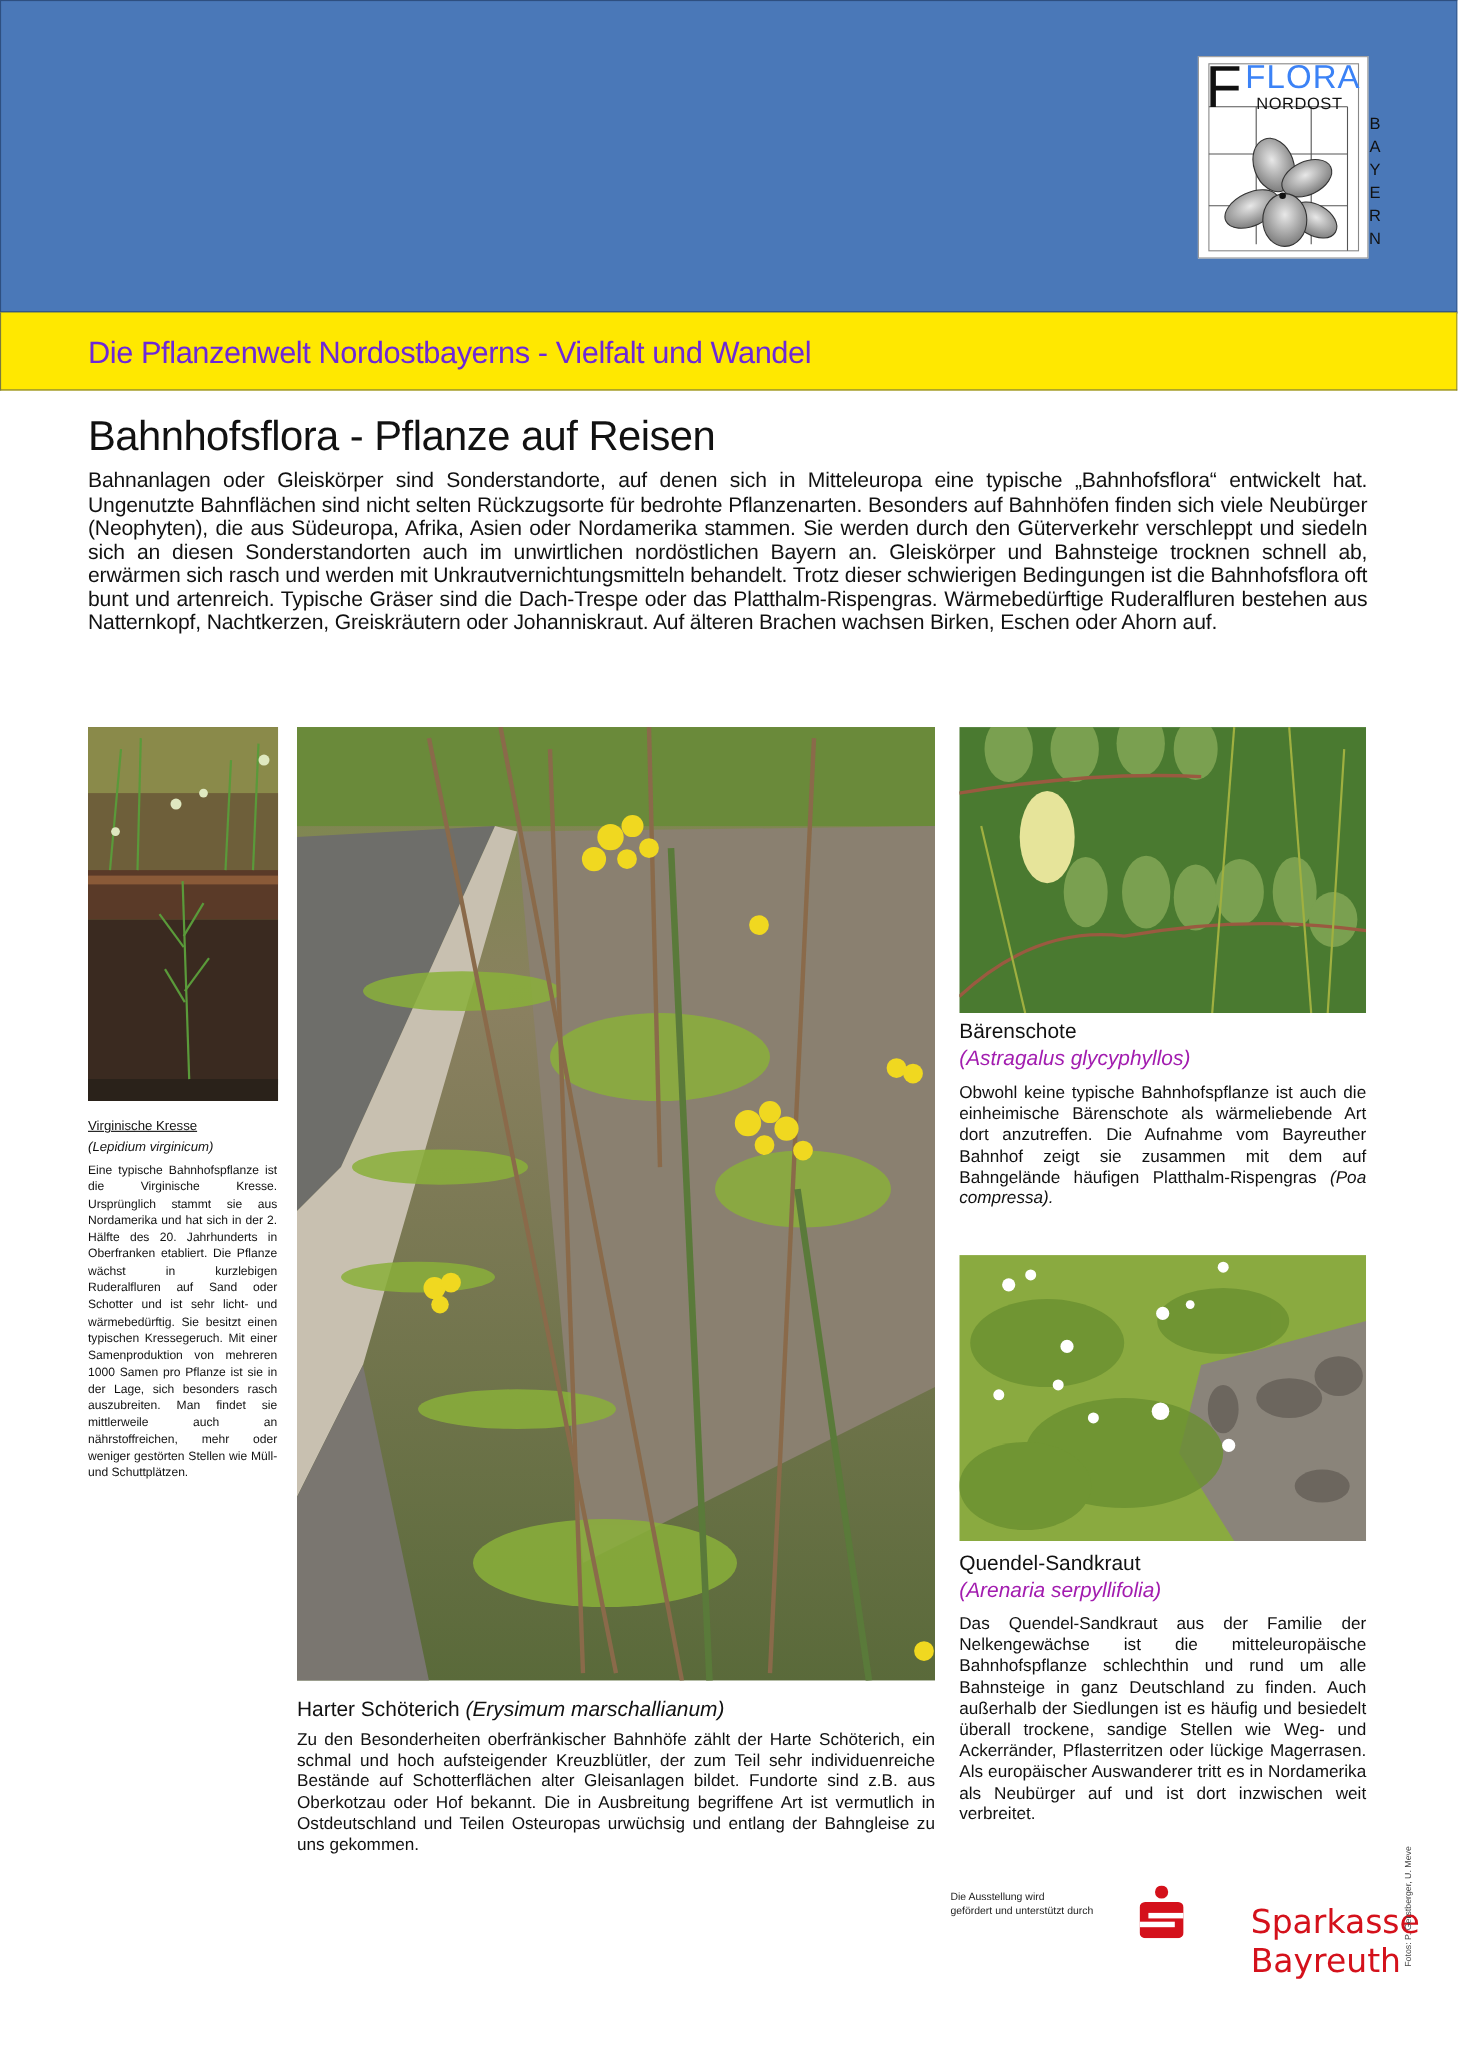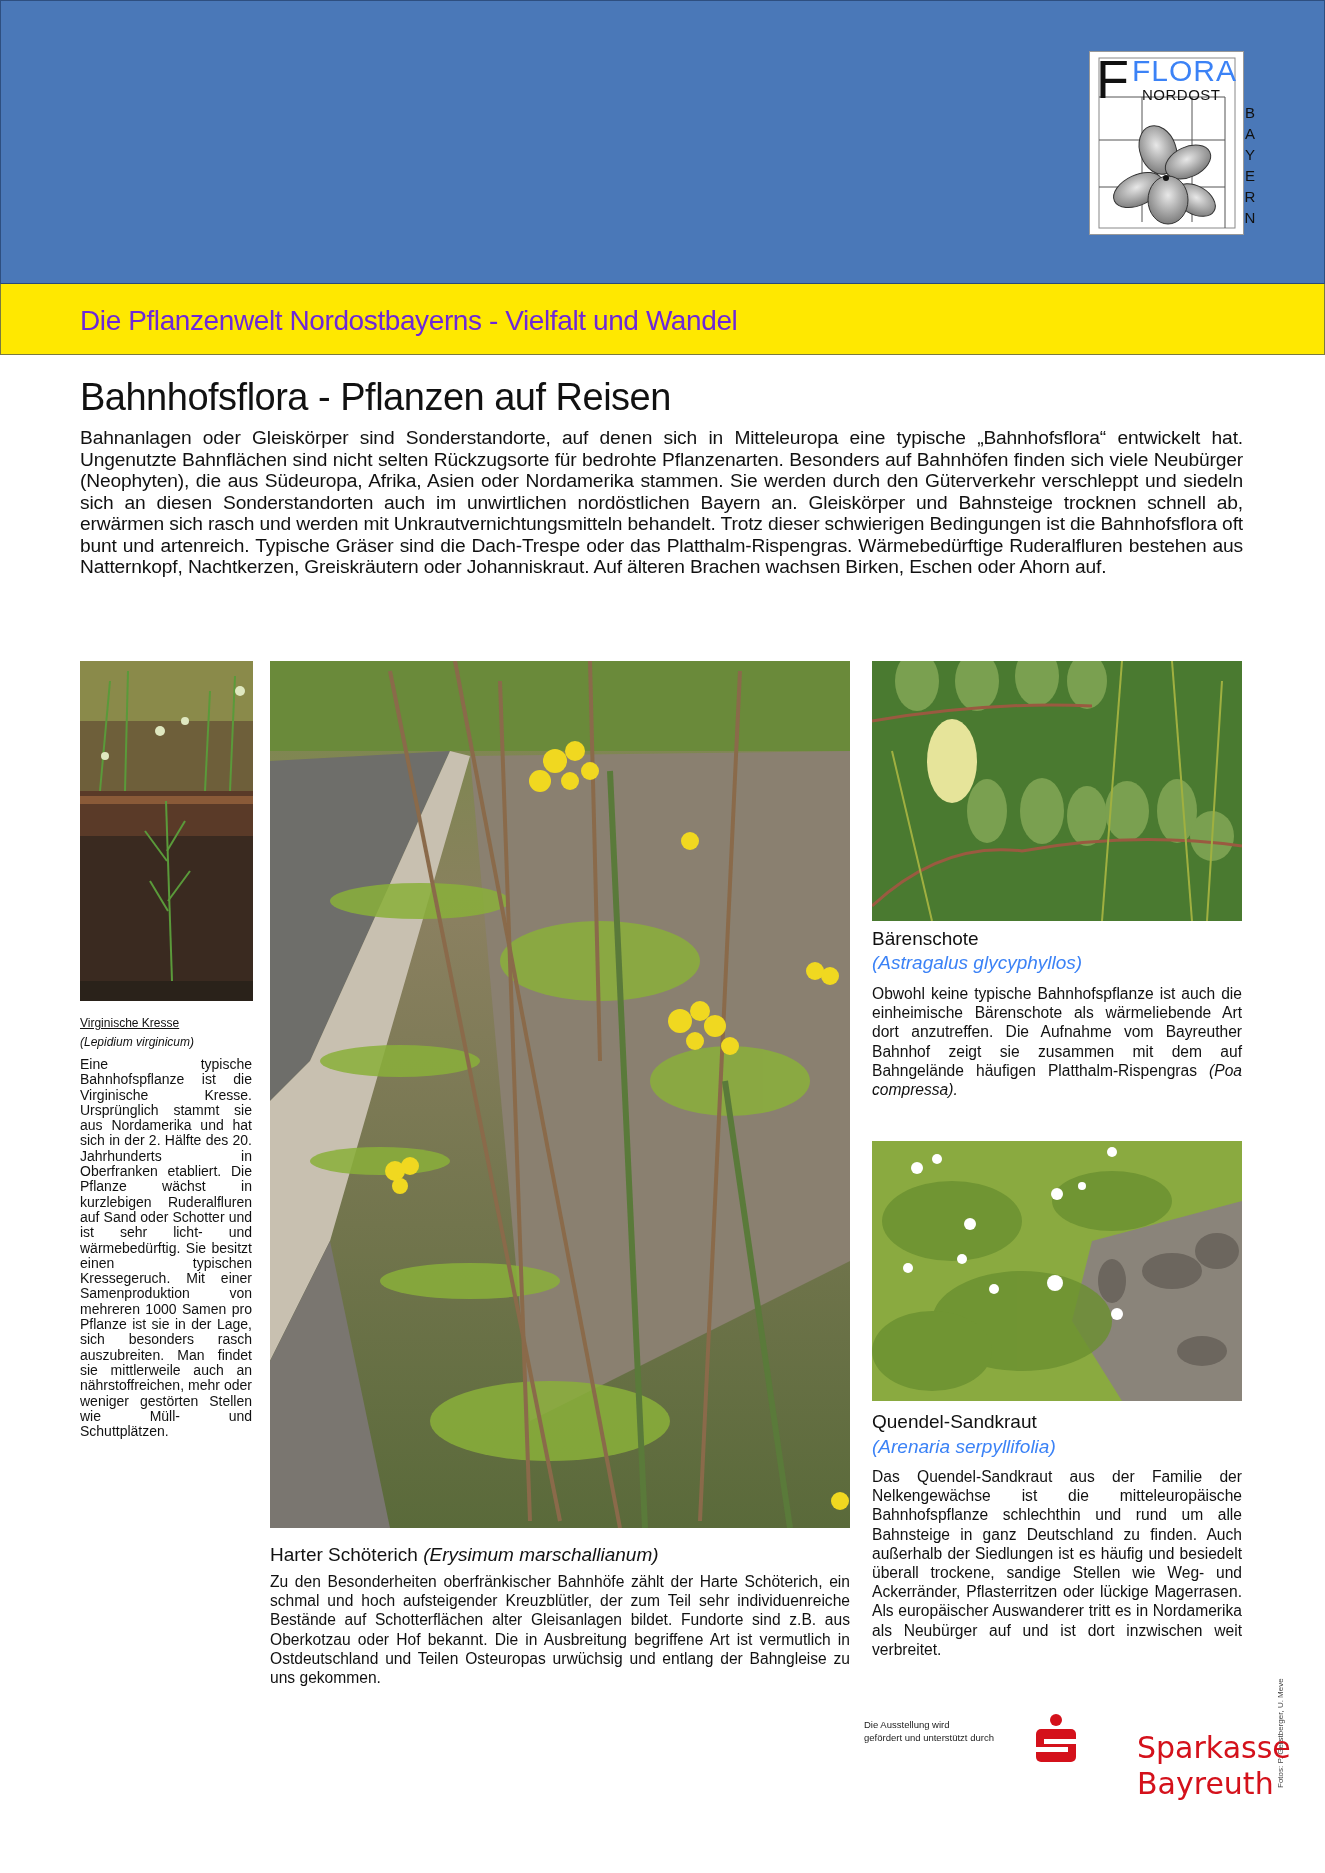--- a/index.html
+++ b/index.html
@@ -28,28 +28,28 @@
     position: absolute; left: 80px; top: 376px; font-size: 38px; color: #111;
     letter-spacing: -0.5px;
   }
   .intro {
     position: absolute; left: 80px; top: 427px; width: 1163px; font-size: 19.2px;
     line-height: 21.5px; text-align: justify; letter-spacing: -0.15px;
   }
   .photo { position: absolute; overflow: hidden; }
   .photo svg { width: 100%; height: 100%; display: block; }
   .caption-title { position: absolute; font-size: 19px; color: #111; }
-  .caption-latin { position: absolute; font-size: 19px; font-style: italic; color: #3b82f6; }
+  .caption-latin { position: absolute; font-size: 19px; font-style: italic; color: #a21caf; }
   .caption-text {
     position: absolute; font-size: 15.6px; line-height: 19.2px; text-align: justify;
   }
   .small-title { position: absolute; font-size: 12px; text-decoration: underline; }
   .small-latin { position: absolute; font-size: 12px; font-style: italic; }
   .small-text {
-    position: absolute; font-size: 14px; line-height: 15.3px; text-align: justify;
+    position: absolute; font-size: 11px; line-height: 15.3px; text-align: justify;
   }
   .sponsor-note { position: absolute; left: 864px; top: 1718px; font-size: 9.5px; line-height: 13px; color: #222; }
   .sparkasse-name {
     position: absolute; left: 1095px; top: 1730px; font-size: 30px; line-height: 36px;
     color: #d4111b; font-family: "DejaVu Sans", sans-serif; margin-left: 42px;
   }
   .photo-credit {
     position: absolute; left: 1276px; top: 1788px; font-size: 8px; color: #444;
     transform: rotate(-90deg); transform-origin: left top; white-space: nowrap;
   }
@@ -86,21 +86,21 @@
   </svg>
   <span style="position:absolute;left:6px;top:0px;font-size:54px;line-height:54px;color:#111;font-family:'Liberation Sans',sans-serif;">F</span>
   <span style="position:absolute;left:42px;top:2px;font-size:30px;letter-spacing:1px;color:#3b82f6;">FLORA</span>
   <span style="position:absolute;left:52px;top:34px;font-size:15px;letter-spacing:0.5px;color:#111;">NORDOST</span>
   <span style="position:absolute;left:134px;top:50px;width:12px;font-size:15px;line-height:21px;color:#111;word-break:break-all;text-align:center;padding-left:20px;">BAYERN</span>
 </div>
 
 <div class="yellow-band"></div>
 <div class="series-title">Die Pflanzenwelt Nordostbayerns - Vielfalt und Wandel</div>
 
-<div class="page-title">Bahnhofsflora - Pflanzen auf Reisen</div>
+<div class="page-title">Bahnhofsflora - Pflanze auf Reisen</div>
 <div class="intro">Bahnanlagen oder Gleiskörper sind Sonderstandorte, auf denen sich in Mitteleuropa eine typische „Bahnhofsflora“ entwickelt hat. Ungenutzte Bahnflächen sind nicht selten Rückzugsorte für bedrohte Pflanzenarten.  Besonders auf Bahnhöfen finden sich viele Neubürger (Neophyten), die aus Südeuropa, Afrika, Asien oder Nordamerika stammen. Sie werden durch den Güterverkehr verschleppt und siedeln sich an diesen Sonderstandorten auch im unwirtlichen nordöstlichen Bayern an. Gleiskörper und Bahnsteige trocknen schnell ab, erwärmen sich rasch und werden mit  Unkrautvernichtungsmitteln behandelt. Trotz dieser schwierigen Bedingungen ist die Bahnhofsflora oft bunt und artenreich. Typische Gräser sind die Dach-Trespe oder das Platthalm-Rispengras. Wärmebedürftige Ruderalfluren bestehen aus Natternkopf, Nachtkerzen, Greiskräutern oder Johanniskraut. Auf älteren Brachen wachsen Birken, Eschen oder Ahorn auf.</div>
 
 <div class="photo" style="left:80px;top:661px;width:173px;height:340px;">
   <svg viewBox="0 0 173 340" preserveAspectRatio="none">
     <rect width="173" height="340" fill="#6a6a3a"></rect>
     <rect width="173" height="130" fill="#8a8a4a"></rect>
     <rect y="60" width="173" height="70" fill="#6e5f3a"></rect>
     <rect y="130" width="173" height="45" fill="#5a3a28"></rect>
     <rect y="135" width="173" height="8" fill="#8a5a38"></rect>
     <rect y="175" width="173" height="150" fill="#3a2a20"></rect>

